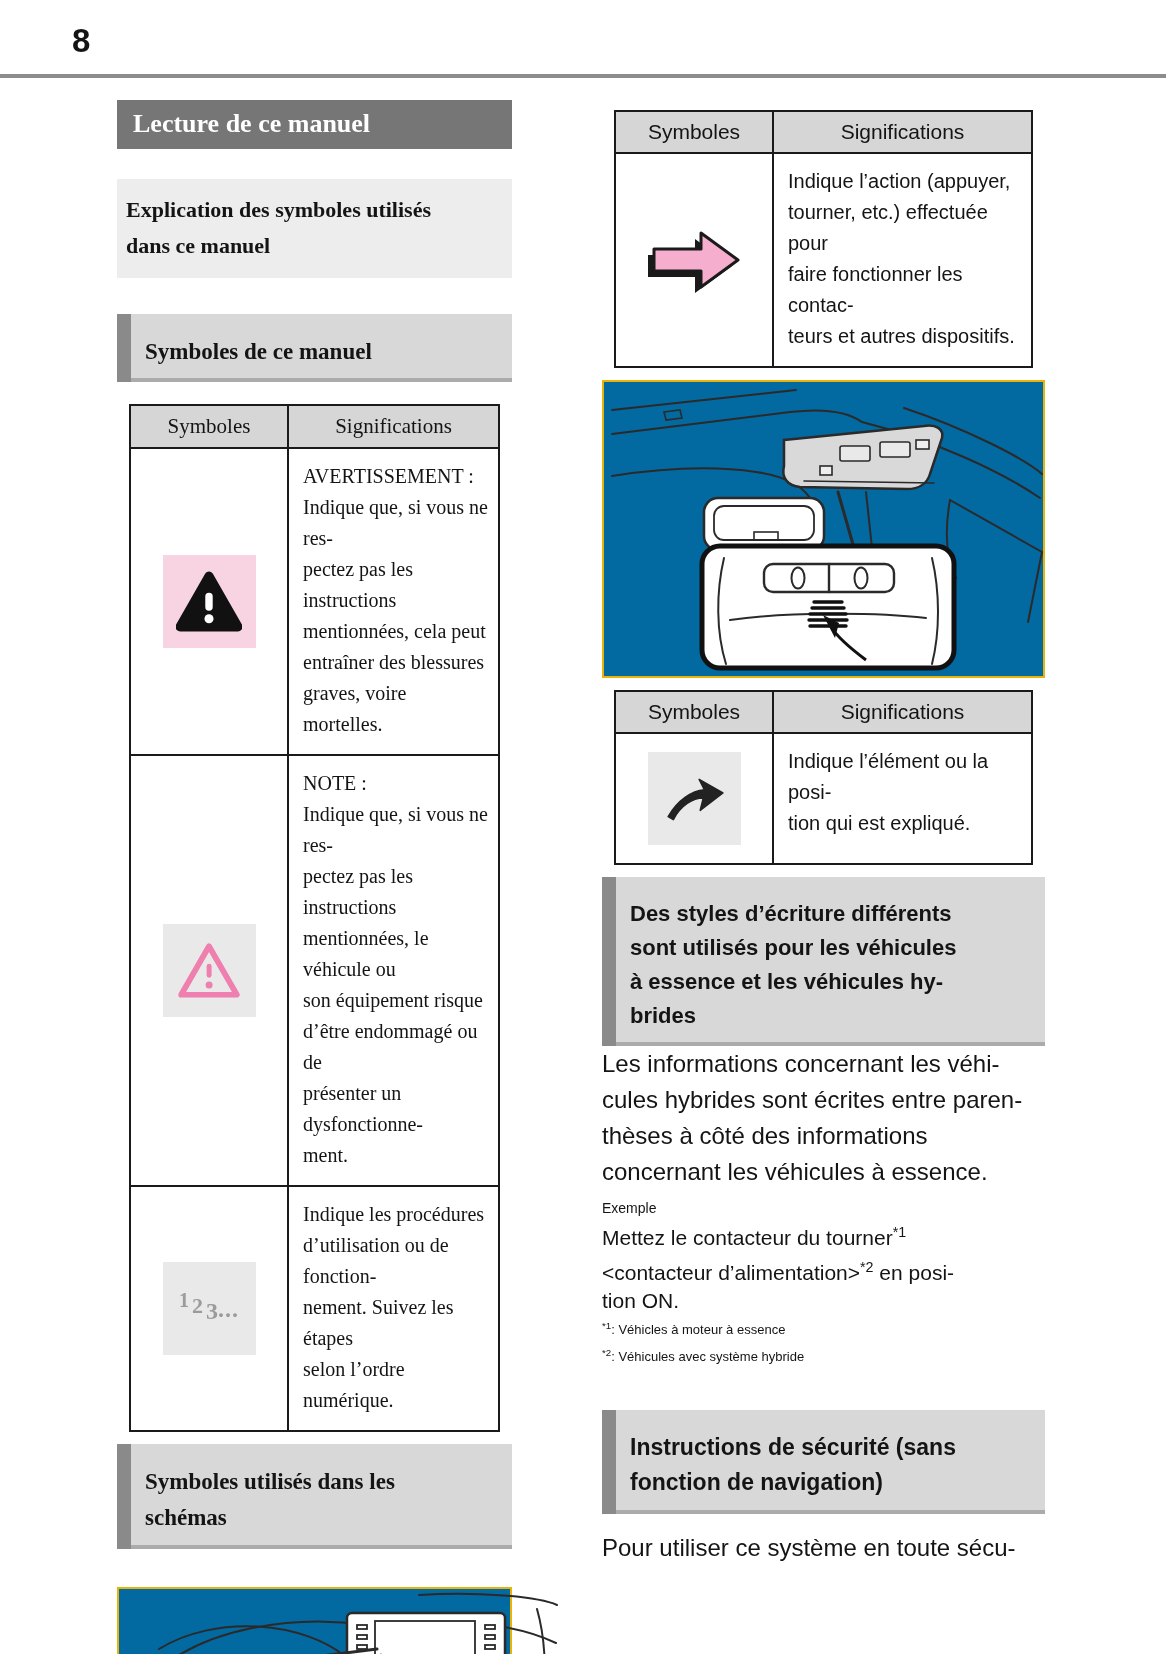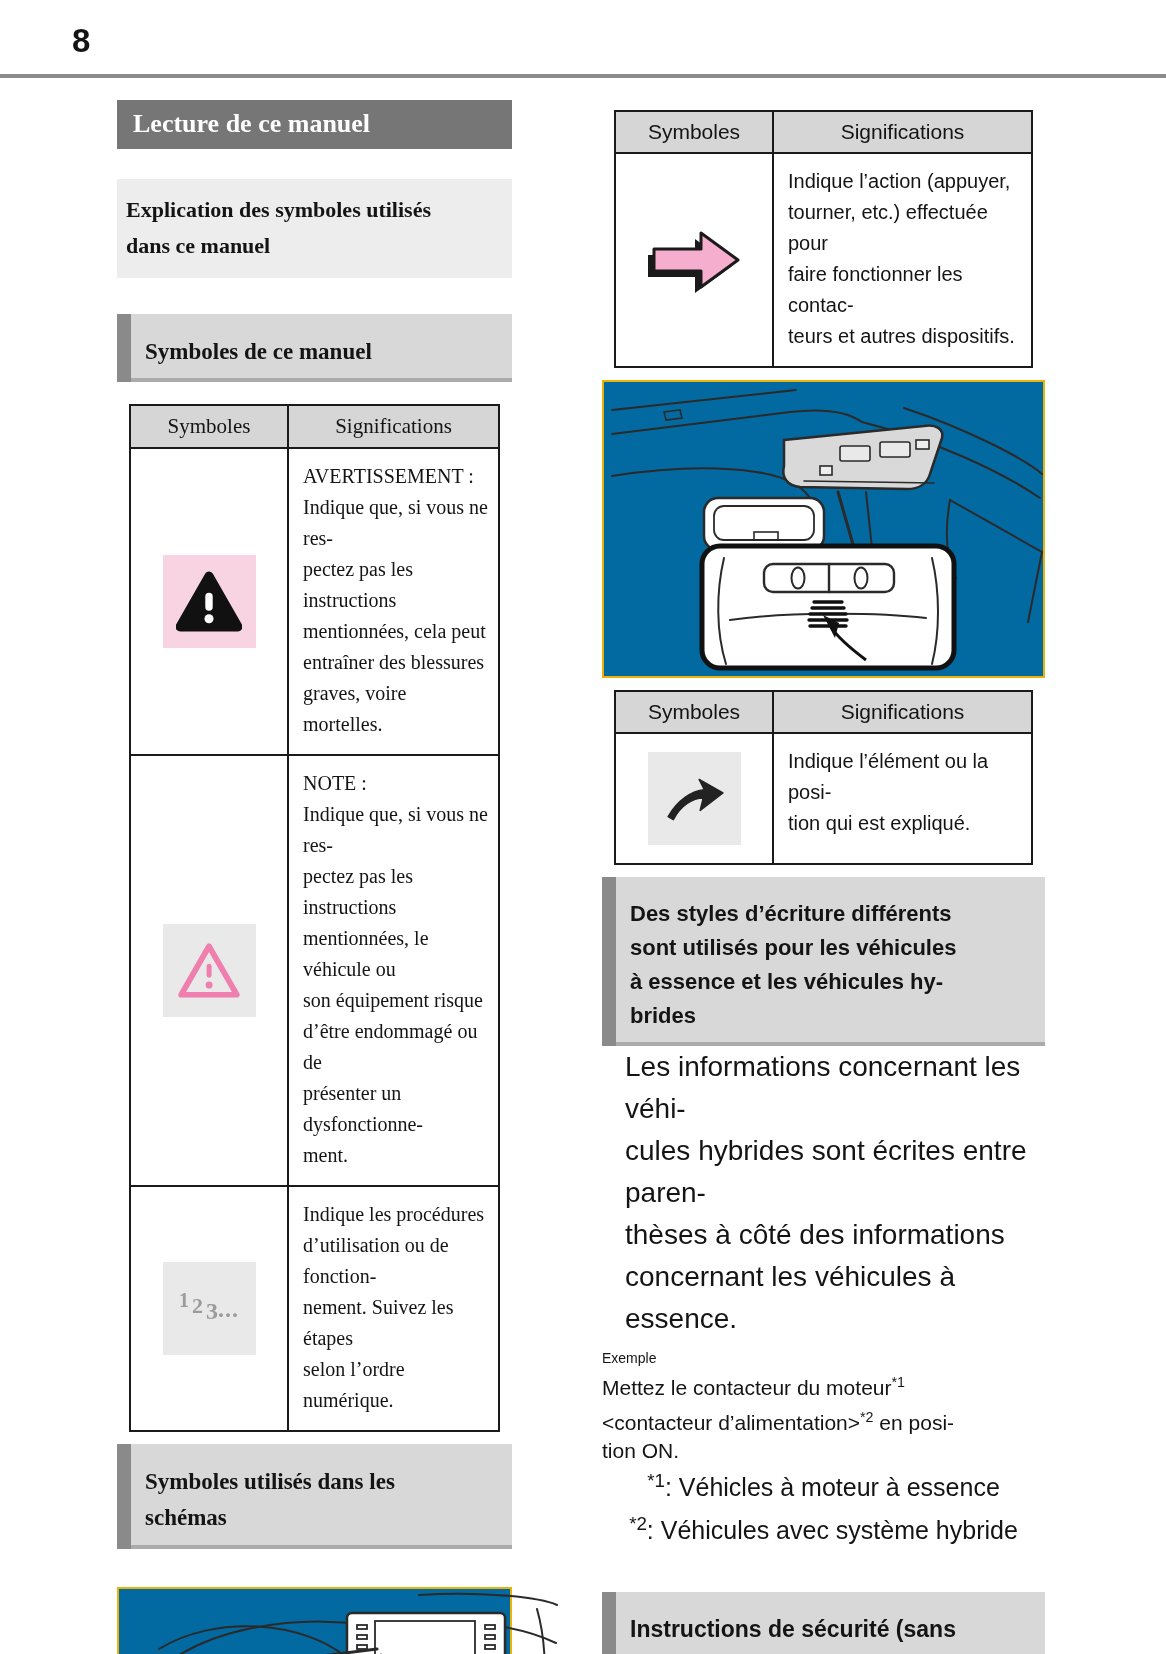--- a/index.html
+++ b/index.html
@@ -32,21 +32,21 @@
   .intro-box{background:var(--c-gray-light);font-size:22px;font-weight:bold;line-height:1.65;
     padding:13px 9px;margin-bottom:36px;white-space:pre-line;}
 
   .subheader{position:relative;background:var(--c-gray-box);padding:20px 14px 9px 28px;
     border-bottom:4px solid #ababab;}
   .subheader::before{content:"";position:absolute;left:0;top:0;bottom:-4px;width:14px;
     background:var(--c-gray-bar);}
   .subheader .sub-text{font-size:23px;font-weight:bold;line-height:1.55;white-space:pre-line;display:block;}
   .mb22{margin-bottom:22px;} .mb26{margin-bottom:38px;} .mb42{margin-bottom:42px;}
   .mb36{margin-bottom:36px;} .mb16{} .mb24{margin-bottom:24px;}
-  .mb20{margin-bottom:28px;}
+  .mb20{margin-bottom:16px;}
 
   .tbl{border:2px solid #1a1a1a;margin:12px;}
   .t-row{display:grid;grid-template-columns:158px 1fr;border-top:2px solid #1a1a1a;}
   .t-row:first-child{border-top:none;}
   .t-head .t-cell{background:var(--c-table-head);text-align:center;font-size:21px;
     padding:8px 4px;}
   .t-cell-sym{border-right:2px solid #1a1a1a;display:flex;align-items:center;justify-content:center;
     padding:18px 6px;}
   .t-cell-txt{padding:12px 8px 14px 14px;font-size:20px;line-height:1.55;white-space:pre-line;}
 
@@ -56,25 +56,25 @@
 
   .steps-icon{position:relative;font-weight:bold;color:var(--c-num);}
   .steps-icon .n1{font-size:20px;position:relative;top:-8px;}
   .steps-icon .n2{font-size:22px;position:relative;top:-3px;margin-left:3px;}
   .steps-icon .n3{font-size:24px;position:relative;top:3px;margin-left:3px;}
   .steps-icon .dots{font-size:24px;position:relative;top:1px;letter-spacing:1px;}
 
   .diagram{border:2px solid #eab308;background:#0369a1;}
   .diagram svg{display:block;}
 
-  .para{font-size:28px;line-height:1.5;white-space:pre-line;margin-left:23px;}
+  .para{font-size:24px;line-height:1.5;white-space:pre-line;}
   .example-label{font-size:14px;margin:10px 0 8px 0;}
   .ex-line{font-size:21px;line-height:1.35;margin-bottom:6px;white-space:pre-line;}
   sup{font-size:0.68em;vertical-align:super;line-height:0;}
-  .footnote{font-size:25px;line-height:1.35;margin-bottom:9px;text-align:center;}
+  .footnote{font-size:13px;line-height:1.35;margin-bottom:9px;}
   .footnote sup{font-size:0.75em;}
 
   .styles-title .sub-text{font-size:22px;} 
 </style>
 </head>
 <body>
 
 <div class="page">
   <div class="page-number">8</div>
   <div class="top-rule"></div>
@@ -313,21 +313,21 @@
 brides</span>
     </div>
 
     <p class="para">Les informations concernant les véhi-
 cules hybrides sont écrites entre paren-
 thèses à côté des informations
 concernant les véhicules à essence.</p>
 
     <p class="example-label">Exemple</p>
 
-    <p class="ex-line"><span>Mettez le contacteur du moteur</span><sup>*1</sup></p>
+    <p class="ex-line"><span>Mettez le contacteur du tourner</span><sup>*1</sup></p>
 
     <p class="ex-line"><span>&lt;contacteur d’alimentation&gt;</span><sup>*2</sup><span style="white-space:pre-line"> en posi-
 tion ON.</span></p>
 
     <p class="footnote"><sup>*1</sup><span>: Véhicles à moteur à essence</span></p>
     <p class="footnote" style="margin-bottom:44px;"><sup>*2</sup><span>: Véhicules avec système hybride</span></p>
 
     <div class="subheader mb20">
       <span class="sub-text">Instructions de sécurité (sans
 fonction de navigation)</span>

